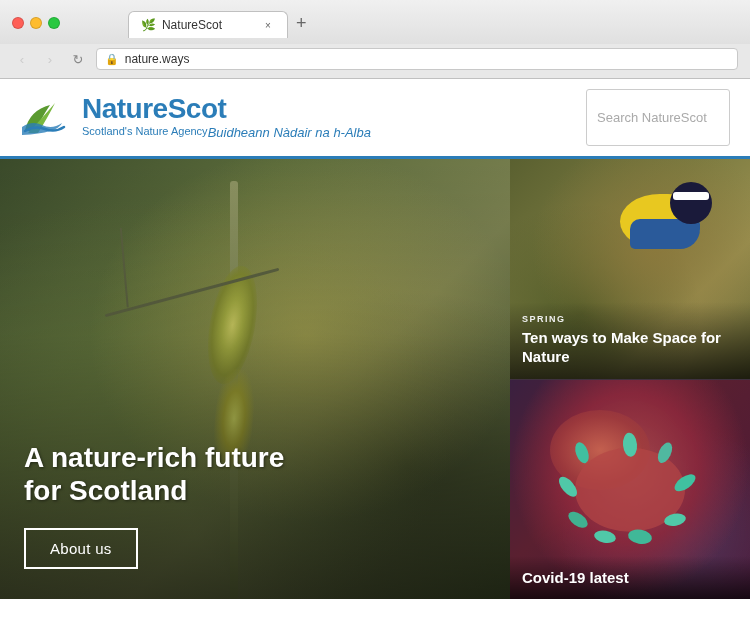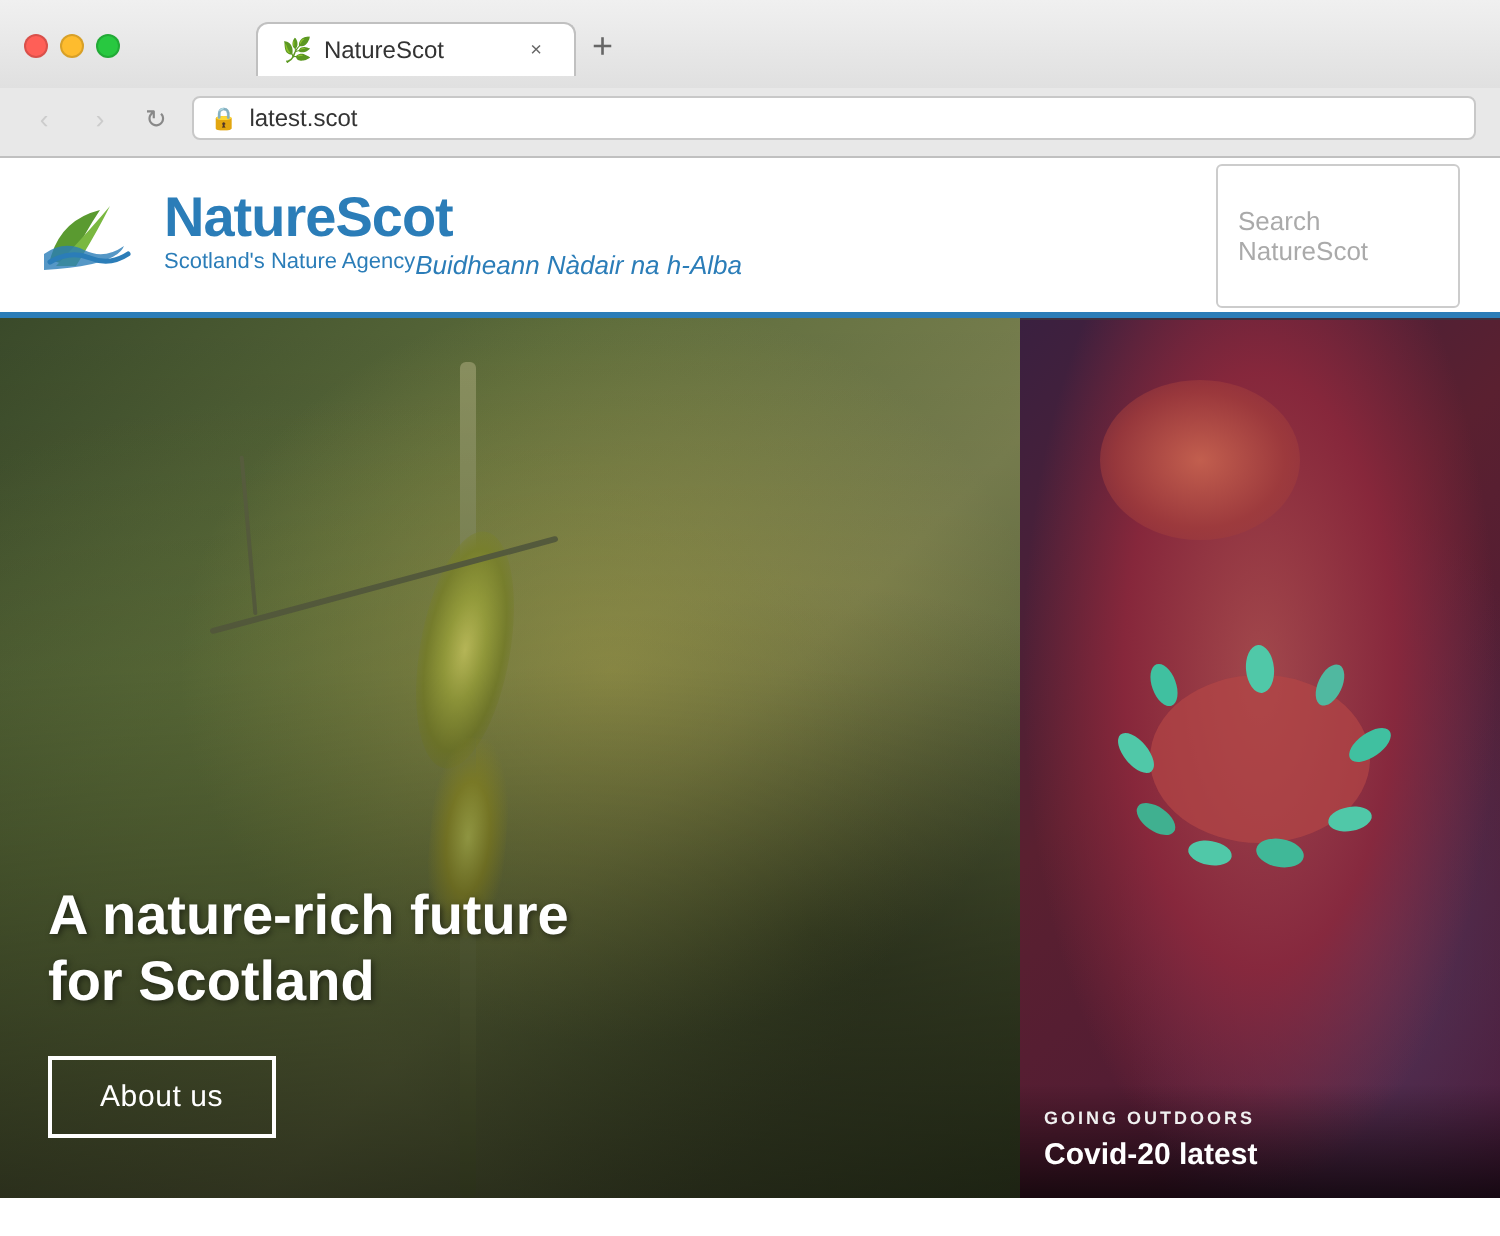--- a/index.html
+++ b/index.html
@@ -161,21 +161,21 @@
       color: #2b7db8;
       font-style: italic;
     }
 
     .search-box {
       border: 1px solid #ccc;
       border-radius: 3px;
       padding: 20px 10px;
       font-size: 13px;
       color: #aaa;
-      width: 122px;
+      width: 144px;
       background: white;
     }
 
     
     .hero-section {
       display: flex;
       height: 440px;
     }
 
     .hero-main {
@@ -443,21 +443,21 @@
       <button class="tab-new">+</button>
     </div>
   </div>
 
   <div class="address-bar">
     <span class="nav-btn disabled">‹</span>
     <span class="nav-btn disabled">›</span>
     <span class="nav-btn">↻</span>
     <div class="url-field">
       <span class="url-lock">🔒</span>
-      <span>latest.scot</span>
+      <span>nature.ways</span>
     </div>
   </div>
 </div>
 
 <div class="website">
 
   <header class="site-header">
     <div class="logo-area">
 
       <svg class="logo-icon" viewBox="0 0 50 45" xmlns="http://www.w3.org/2000/svg">
@@ -488,20 +488,33 @@
       <div class="hero-overlay"></div>
       <div class="hero-content">
         <h1 class="hero-headline" style="white-space:pre-line;margin-top:28px;">A nature-rich future
 for Scotland</h1>
         <button class="hero-cta">About us</button>
       </div>
     </div>
 
     <div class="hero-side">
 
+      <div class="side-card side-card-top">
+        <div class="bird-bg"></div>
+
+        <div class="bird-shape">
+          <div class="bird-body"></div>
+          <div class="bird-wing"></div>
+          <div class="bird-head"></div>
+        </div>
+        <div class="side-card-overlay">
+          <div class="card-tag">SPRING</div>
+          <div class="card-title">Ten ways to Make Space for Nature</div>
+        </div>
+      </div>
 
       <div class="side-card side-card-bottom">
         <div class="virus-bg"></div>
 
         <div class="virus-shape">
           <div class="virus-core"></div>
 
           <svg style="position:absolute;inset:0;width:100%;height:100%;" viewBox="0 0 220 130">
             <ellipse cx="110" cy="65" rx="55" ry="42" fill="rgba(180,70,70,0.7)"></ellipse>
 
@@ -510,21 +523,20 @@
             <ellipse cx="165" cy="58" rx="6" ry="12" fill="#40c0a0" transform="rotate(55 165 58)"></ellipse>
             <ellipse cx="155" cy="95" rx="6" ry="11" fill="#50c8a8" transform="rotate(80 155 95)"></ellipse>
             <ellipse cx="120" cy="112" rx="7" ry="12" fill="#40b898" transform="rotate(100 120 112)"></ellipse>
             <ellipse cx="85" cy="112" rx="6" ry="11" fill="#50c8a8" transform="rotate(-80 85 112)"></ellipse>
             <ellipse cx="58" cy="95" rx="6" ry="11" fill="#40b090" transform="rotate(-55 58 95)"></ellipse>
             <ellipse cx="48" cy="62" rx="6" ry="12" fill="#50c8a8" transform="rotate(-40 48 62)"></ellipse>
             <ellipse cx="62" cy="28" rx="6" ry="11" fill="#40c0a0" transform="rotate(-20 62 28)"></ellipse>
           </svg>
         </div>
         <div class="side-card-overlay">
-          <div class="card-tag">GOING OUTDOORS</div>
-          <div class="card-title">Covid-20 latest</div>
+          <div class="card-title">Covid-19 latest</div>
         </div>
       </div>
 
     </div>
   </div>
 
 </div>
 
 </body></html>

